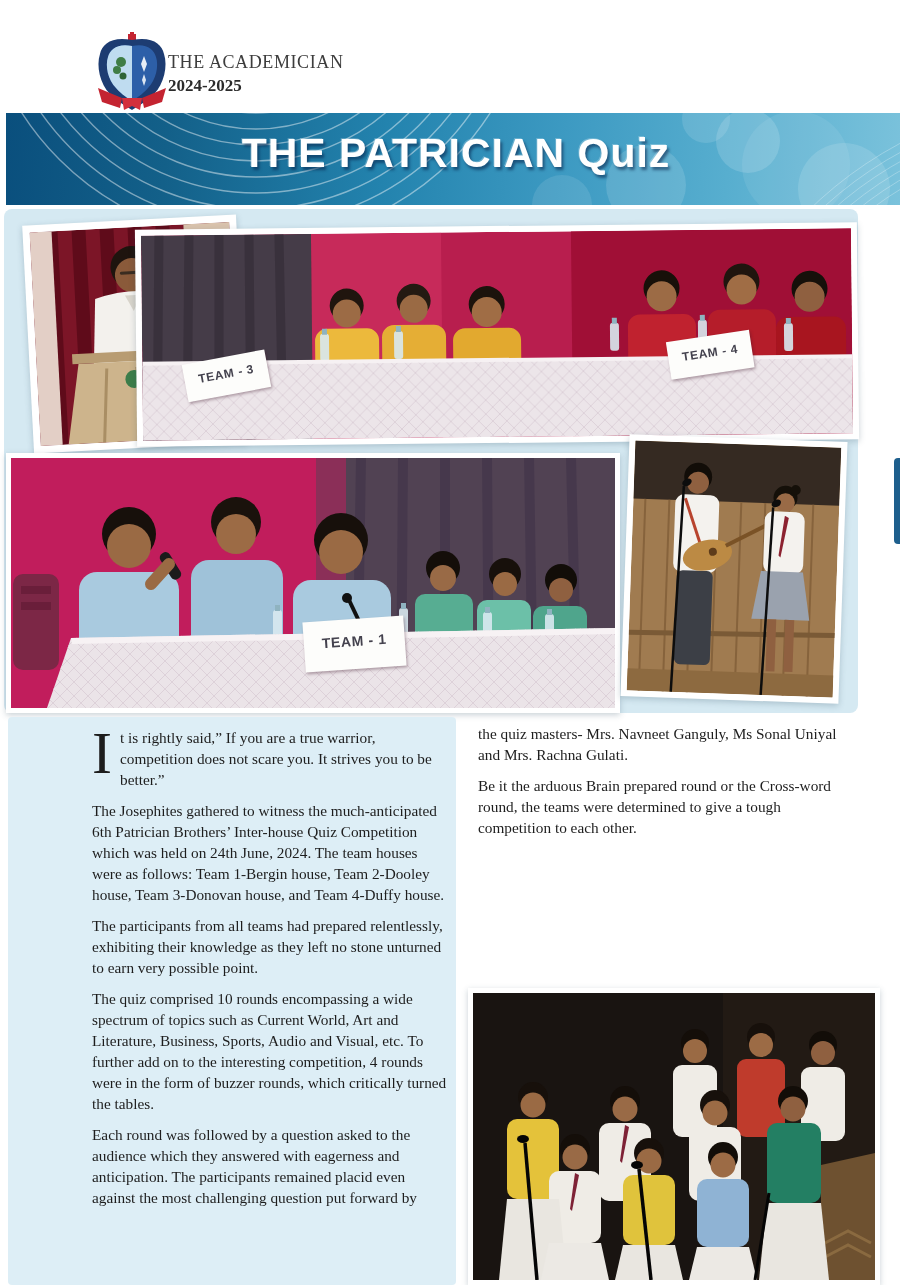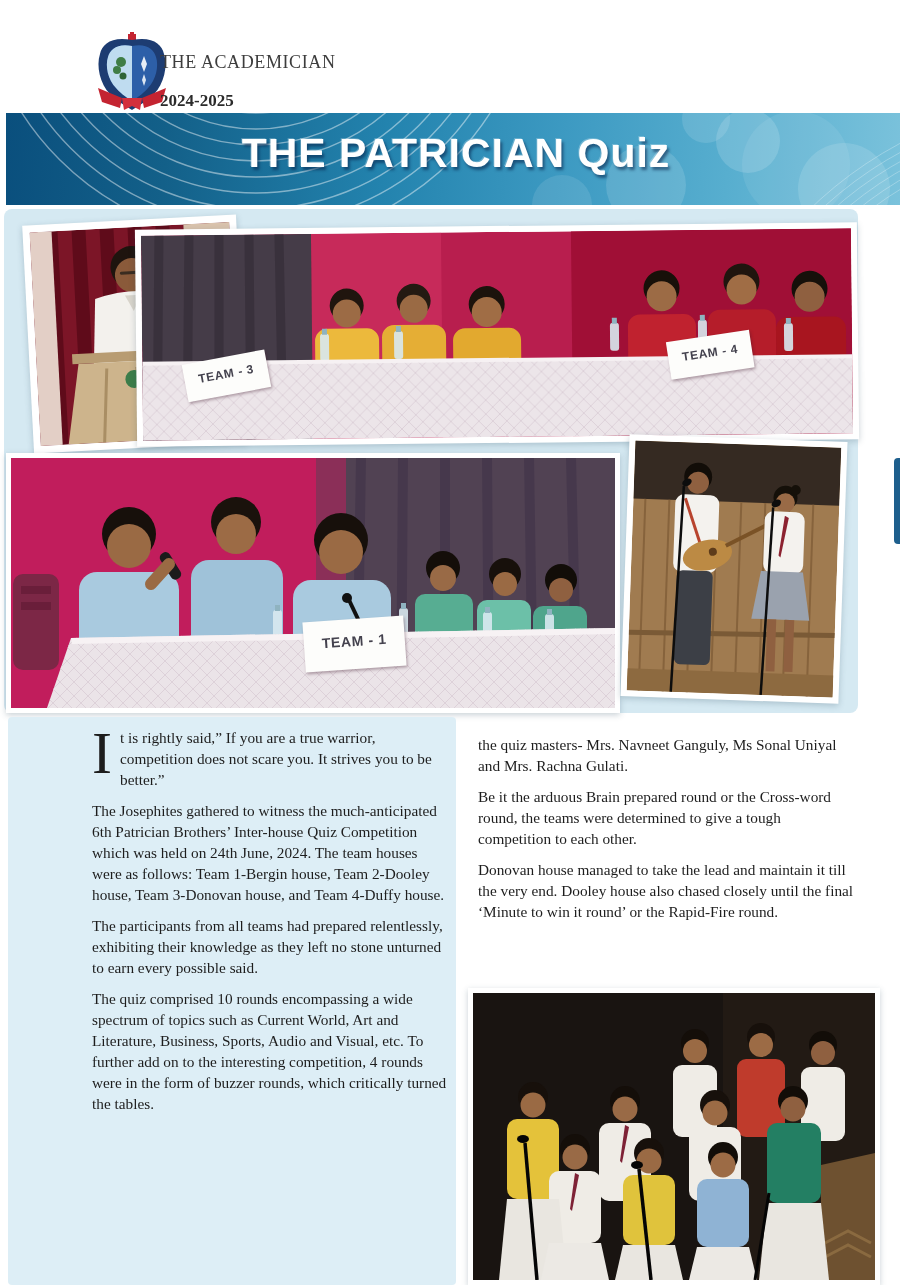--- a/index.html
+++ b/index.html
@@ -2,23 +2,23 @@
 <html><head>
 <meta charset="utf-8">
 <style>
   html,body{margin:0;padding:0;background:#ffffff;}
   .page{position:relative;width:900px;height:1285px;background:#ffffff;overflow:hidden;
         font-family:"Liberation Serif", serif;}
 
   
   .header{position:absolute;left:0;top:0;width:900px;height:113px;background:#ffffff;}
   .crest{position:absolute;left:92px;top:32px;width:80px;height:80px;}
-  .masthead{position:absolute;left:160px;top:52px;color:#3a3a3a;}
+  .masthead{position:absolute;left:168px;top:52px;color:#3a3a3a;}
   .masthead .mag-title{font-size:18px;letter-spacing:0.6px;color:#3d3d3d;}
-  .masthead .mag-year{font-size:17px;font-weight:bold;color:#2b2b2b;margin-top:18px;}
+  .masthead .mag-year{font-size:17px;font-weight:bold;color:#2b2b2b;margin-top:3px;}
 
   
   .banner{position:absolute;left:6px;top:113px;width:900px;height:92px;
           background:linear-gradient(95deg,#0a4f7d 0%,#136089 18%,#2383ae 42%,#3d9ac2 62%,#57aecf 80%,#7cc3dc 100%);
           overflow:hidden;}
   .banner-art{position:absolute;left:0;top:0;width:900px;height:92px;}
   .banner-title{position:absolute;left:0;top:17px;width:900px;text-align:center;
           font-family:"Liberation Sans", sans-serif;font-weight:800;font-size:41px;
           color:#ffffff;letter-spacing:1px;
           text-shadow:2px 3px 3px rgba(5,30,70,.55), -1px -1px 0 rgba(255,255,255,.25);}
@@ -43,21 +43,21 @@
   .card-t3{left:48px;top:128px;transform:rotate(-10deg);}
   .card-t4{left:532px;top:112px;transform:rotate(-8deg);}
   .card-t1{left:298px;top:166px;transform:rotate(-4deg);font-size:14px;padding:14px 18px 20px 18px;}
 
   
   .left-panel{position:absolute;left:8px;top:717px;width:448px;height:568px;
               background:#ddeef6;border-radius:4px;}
   .col{position:absolute;font-size:15.3px;line-height:21px;color:#1d1d1d;text-align:left;}
   .col p{margin:0 0 10px 0;}
   .col-left{left:92px;top:727px;width:358px;}
-  .col-right{left:478px;top:723px;width:376px;margin-top:11px;}
+  .col-right{left:478px;top:723px;width:376px;}
   .dropcap{float:left;font-size:60px;line-height:48px;padding:2px 8px 0 0;color:#1d1d1d;
            font-family:"Liberation Serif", serif;}
 </style>
 </head>
 <body>
 
 <div class="page">
 
   <div class="header">
     <svg class="crest" viewBox="0 0 80 80">
@@ -328,28 +328,28 @@
       <line x1="140" y1="62" x2="134" y2="250" stroke="#0d0d0d" stroke-width="2.5"></line>
       <ellipse cx="143" cy="58" rx="5" ry="3.5" fill="#0d0d0d" transform="rotate(-30 143 58)"></ellipse>
     </svg>
   </div>
 
   <div class="left-panel"></div>
 
   <div class="col col-left">
     <p><span class="dropcap">I</span><span>t is rightly said,” If you are a true warrior, competition does not scare you. It strives you to be better.”</span></p>
     <p>The Josephites gathered to witness the much-anticipated 6th Patrician Brothers’ Inter-house Quiz Competition which was held on 24th June, 2024. The team houses were as follows: Team 1-Bergin house, Team 2-Dooley house, Team 3-Donovan house, and Team 4-Duffy house.</p>
-    <p>The participants from all teams had prepared relentlessly, exhibiting their knowledge as they left no stone unturned to earn every possible said.</p>
+    <p>The participants from all teams had prepared relentlessly, exhibiting their knowledge as they left no stone unturned to earn very possible point.</p>
     <p>The quiz comprised 10 rounds encompassing a wide spectrum of topics such as Current World, Art and Literature, Business, Sports, Audio and Visual, etc. To further add on to the interesting competition, 4 rounds were in the form of buzzer rounds, which critically turned the tables.</p>
+    <p>Each round was followed by a question asked to the audience which they answered with eagerness and anticipation. The participants remained placid even against the most challenging question put forward by</p>
   </div>
 
   <div class="col col-right">
     <p>the quiz masters- Mrs. Navneet Ganguly, Ms Sonal Uniyal and Mrs. Rachna Gulati.</p>
     <p>Be it the arduous Brain prepared round or the Cross-word round, the teams were determined to give a tough competition to each other.</p>
-    <p>Donovan house managed to take the lead and maintain it till the very end. Dooley house also chased closely until the final ‘Minute to win it round’ or the Rapid-Fire round.</p>
   </div>
 
   <div class="photo photo-choir">
     <svg width="402" height="287" viewBox="0 0 402 287">
       <rect width="402" height="287" fill="#191411"></rect>
       <rect x="250" width="152" height="287" fill="#221a14"></rect>
       <path d="M348 172 L402 160 L402 287 L348 287 Z" fill="#6e5130"></path>
       <g stroke="#8a6a40" stroke-width="3" fill="none">
         <path d="M352 250 L375 238 L398 250"></path>
           <path d="M352 264 L375 252 L398 264"></path>

